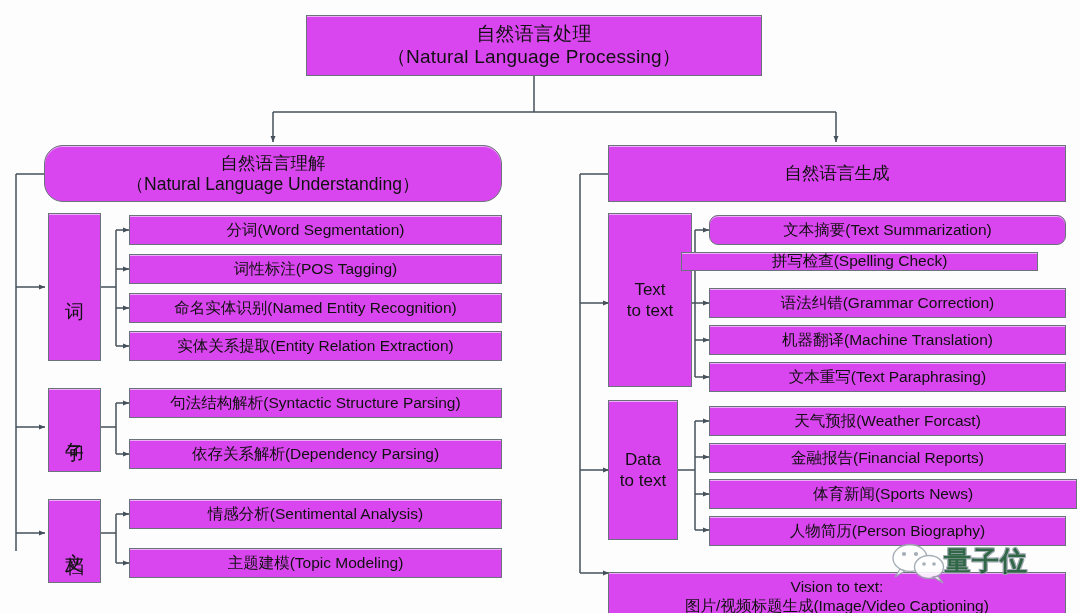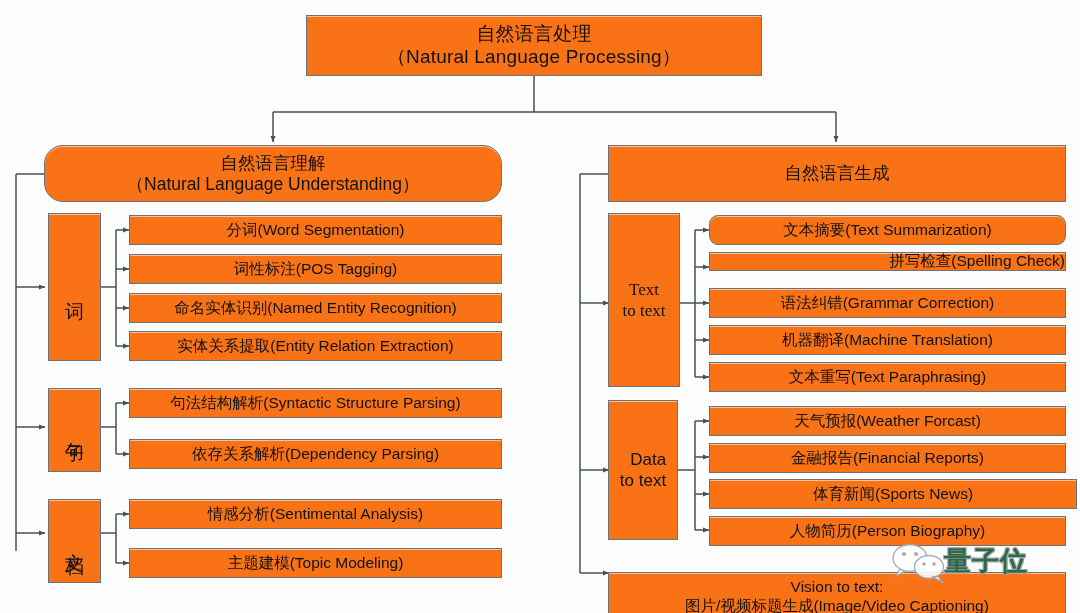--- a/index.html
+++ b/index.html
@@ -18,21 +18,21 @@
   svg.wires {
     position: absolute;
     left: 0; top: 0;
     width: 1080px;
     height: 613px;
     pointer-events: none;
   }
   .node {
     position: absolute;
     box-sizing: border-box;
-    background: #f97316;
+    background: #d946ef;
     border: 1.3px solid #6a737b;
     color: #111111;
     display: flex;
     align-items: center;
     justify-content: center;
     text-align: center;
     line-height: 1.18;
     box-shadow: inset 0 1px 0 rgba(255,255,255,0.55);
   }
   .node .l1 { display: block; }
@@ -215,43 +215,43 @@
   <div class="node leaf" style="left:129px; top:548px; width:373px; height:30px;">
     <span>主题建模(Topic Modeling)</span>
   </div>
 
   <div class="node branch-head" style="left:608px; top:145px; width:458px; height:57px;">
     <div>
       <span class="l1">自然语言生成</span>
     </div>
   </div>
 
-  <div class="node spine-lat" style="left:608px; top:213px; width:72px; height:174px;font-family:Liberation Serif, serif;">
+  <div class="node spine-lat" style="left:608px; top:213px; width:84px; height:174px;">
     <div>
       <span class="l1">Text</span>
       <span class="l2">to text</span>
     </div>
   </div>
   <div class="node leaf" style="left:709px; top:215px; width:357px; height:30px;border-radius:9px;">
     <span>文本摘要(Text Summarization)</span>
   </div>
-  <div class="node leaf" style="left:709px; top:252px; width:357px; height:19px;justify-content:flex-end;">
+  <div class="node leaf" style="left:681px; top:252px; width:357px; height:19px;">
     <span>拼写检查(Spelling Check)</span>
   </div>
   <div class="node leaf" style="left:709px; top:288px; width:357px; height:30px;">
     <span>语法纠错(Grammar Correction)</span>
   </div>
   <div class="node leaf" style="left:709px; top:325px; width:357px; height:30px;">
     <span>机器翻译(Machine Translation)</span>
   </div>
   <div class="node leaf" style="left:709px; top:362px; width:357px; height:30px;">
     <span>文本重写(Text Paraphrasing)</span>
   </div>
 
-  <div class="node spine-lat" style="left:608px; top:400px; width:70px; height:140px;text-align:right;">
+  <div class="node spine-lat" style="left:608px; top:400px; width:70px; height:140px;">
     <div>
       <span class="l1">Data</span>
       <span class="l2">to text</span>
     </div>
   </div>
   <div class="node leaf" style="left:709px; top:406px; width:357px; height:30px;">
     <span>天气预报(Weather Forcast)</span>
   </div>
   <div class="node leaf" style="left:709px; top:443px; width:357px; height:30px;">
     <span>金融报告(Financial Reports)</span>

